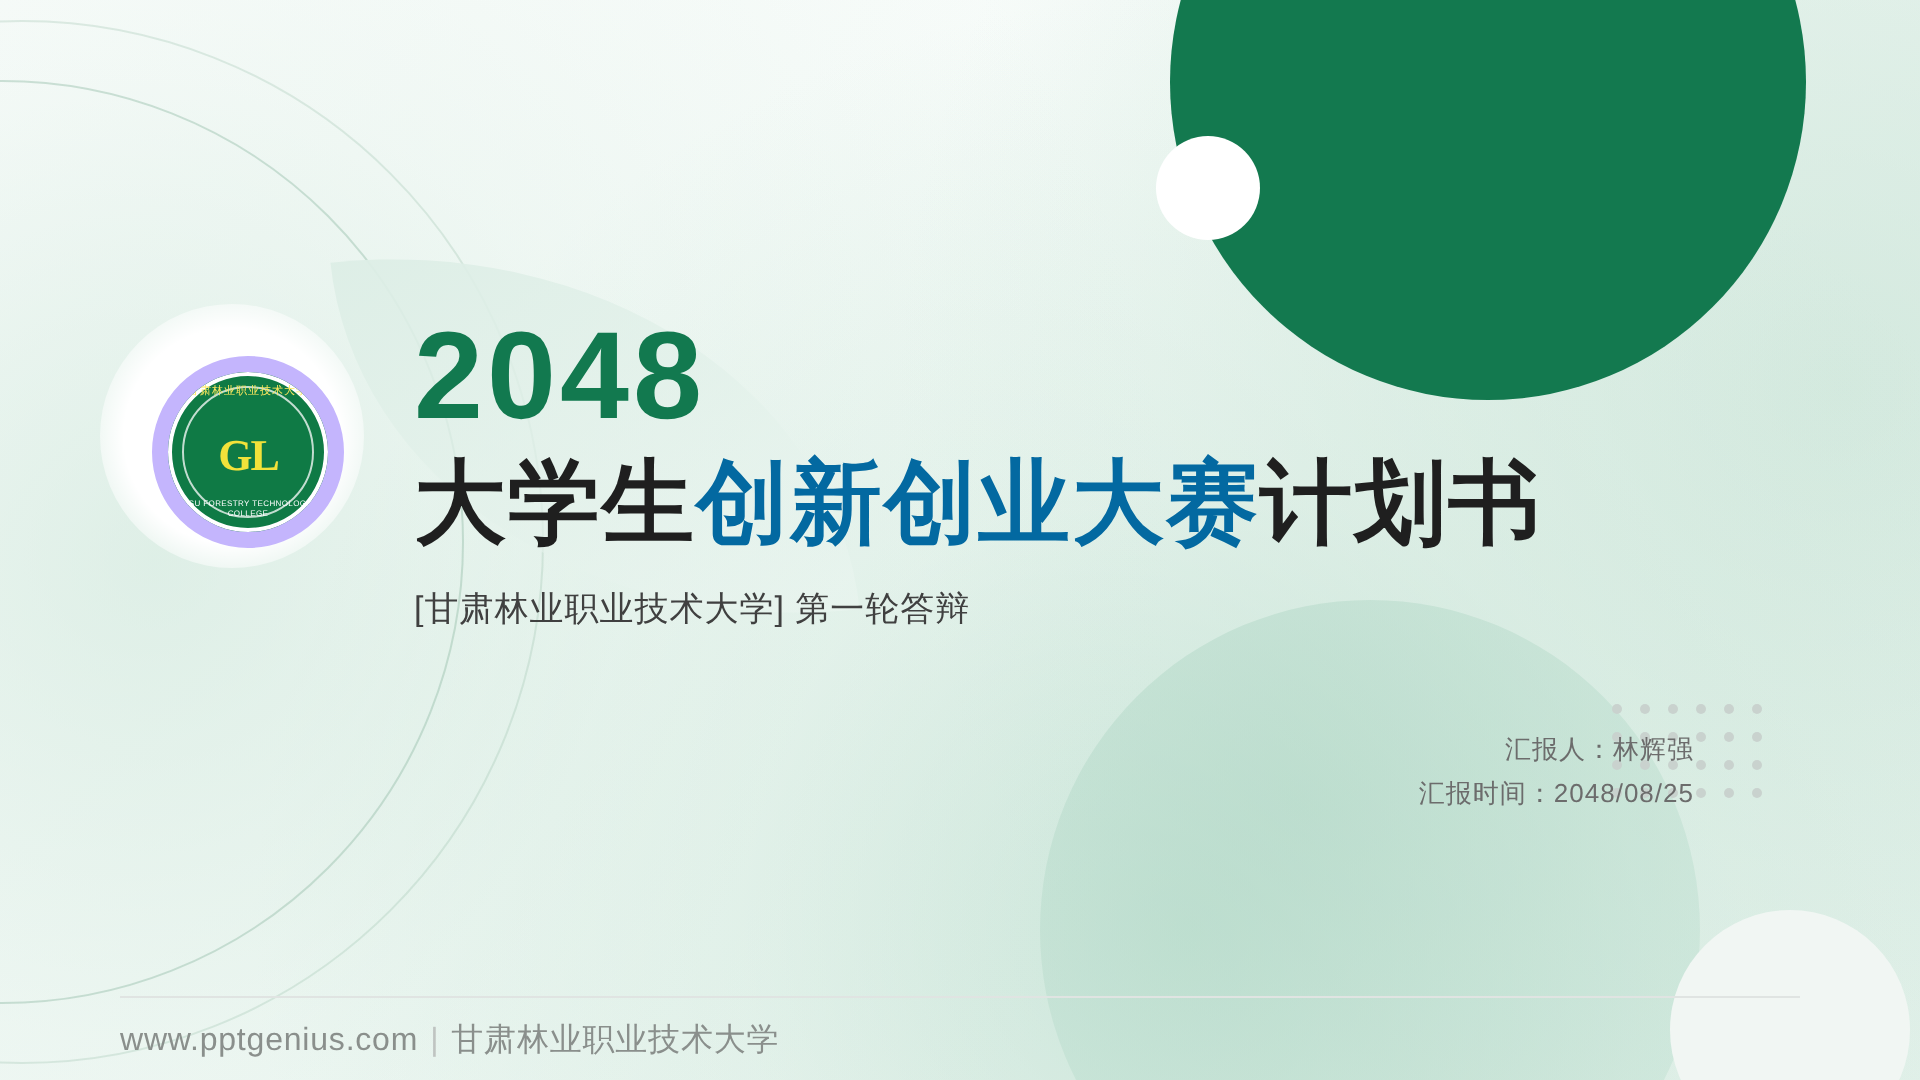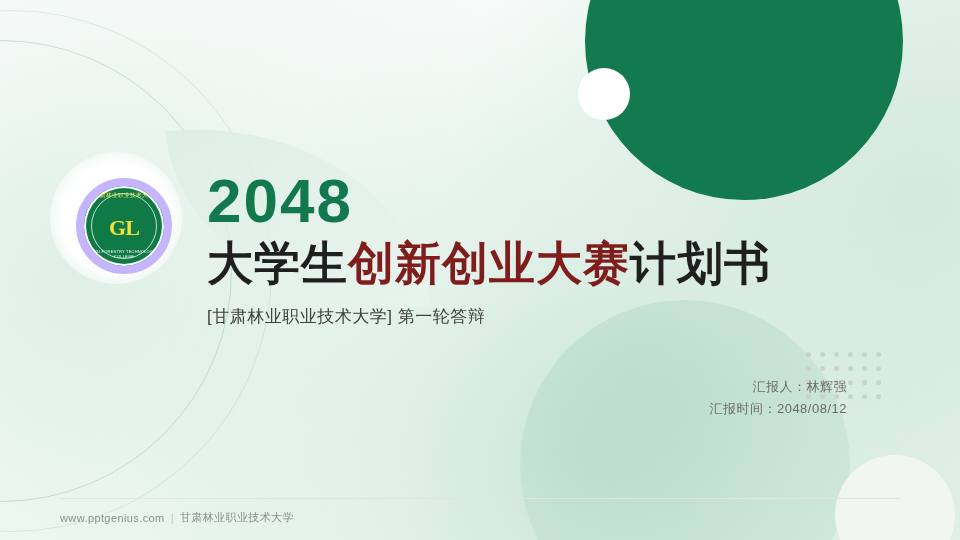--- a/index.html
+++ b/index.html
@@ -177,34 +177,34 @@
     left: 207px;
     top: 158px;
     width: 640px;
   }
   .year {
     font-size: 62px;
     font-weight: bold;
     color: #12794f;
     letter-spacing: 2px;
     line-height: 1;
-    margin: 12px 0 6px 0;
+    margin: 0 0 6px 0;
     font-family: "Liberation Sans", sans-serif;
   }
   .headline {
     font-size: 46px;
     font-weight: bold;
     color: #1f1f1f;
     letter-spacing: 1px;
     line-height: 1.1;
     margin: 0 0 16px 0;
     white-space: nowrap;
   }
   .headline .hl {
-    color: #7f1d1d;
+    color: #0369a1;
     text-align: right;
   }
   .subtitle {
     font-size: 17px;
     color: #404040;
     letter-spacing: 0.5px;
     margin: 0 0 48px 0;
   }
   .meta-line {
     font-size: 13px;
@@ -220,21 +220,21 @@
     left: 60px;
     top: 498px;
     width: 840px;
     height: 1px;
     background: #e0e4e2;
   }
   .footer {
     position: absolute;
     left: 60px;
     top: 510px;
-    font-size: 11px;
+    font-size: 16px;
     color: #8a8f8c;
     letter-spacing: 0.4px;
     display: flex;
     align-items: center;
     gap: 6px;
   }
   .footer .sep { color: #bfc4c1; }
 </style>
 </head>
 <body>
@@ -285,21 +285,21 @@
     <div class="logo-bot-text">GANSU FORESTRY TECHNOLOGICAL COLLEGE</div>
   </div>
 
   <div class="content">
     <div class="year">2048</div>
     <h1 class="headline">
       <span>大学生</span><span class="hl">创新创业大赛</span><span>计划书</span>
     </h1>
     <div class="subtitle">[甘肃林业职业技术大学] 第一轮答辩</div>
     <div class="meta-line">汇报人：林辉强</div>
-    <div class="meta-line">汇报时间：2048/08/12</div>
+    <div class="meta-line">汇报时间：2048/08/25</div>
   </div>
 
   <div class="footer-rule"></div>
   <div class="footer">
     <span>www.pptgenius.com</span>
     <span class="sep">|</span>
     <span>甘肃林业职业技术大学</span>
   </div>
 
 </div>

